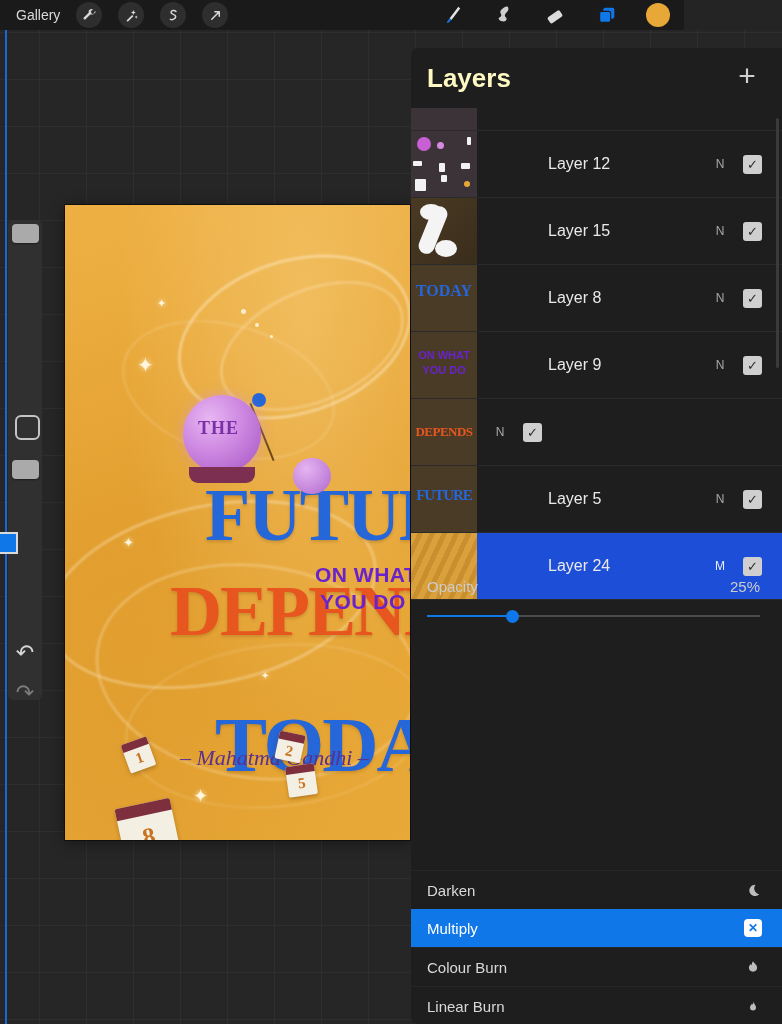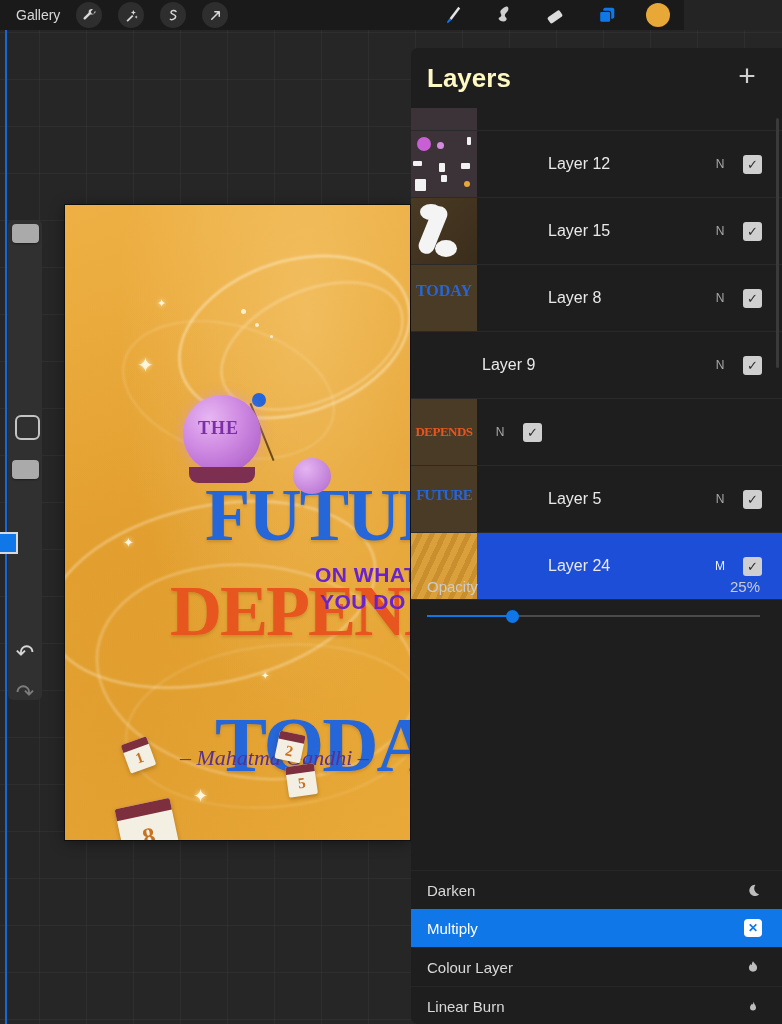--- a/index.html
+++ b/index.html
@@ -324,20 +324,25 @@
           <div class="tn tn-c">
               <div class="tn-txt" style="font-size:16px;color:#2566d8;top:18px;">TODAY</div>
             </div>
         </div>
         <div class="lname">Layer 8</div>
         <div class="blend">N</div>
         <div class="vis">✓</div>
       </div>
 
       <div class="layer-row">
+        <div class="thumb">
+          <div class="tn tn-c">
+              <div class="tn-txt" style="font-size:11px;color:#6a22cc;top:16px;line-height:1.35;font-family:'Liberation Sans',sans-serif;">ON WHAT YOU DO</div>
+            </div>
+        </div>
         <div class="lname">Layer 9</div>
         <div class="blend">N</div>
         <div class="vis">✓</div>
       </div>
 
       <div class="layer-row">
         <div class="thumb">
           <div class="tn tn-c">
               <div class="tn-txt" style="font-size:13px;color:#e8561f;top:26px;letter-spacing:-.5px;">DEPENDS</div>
             </div>
@@ -385,21 +390,21 @@
           <svg width="15" height="15" viewBox="0 0 24 24" fill="#bdbdbd">
               <path d="M15 3a9 9 0 1 0 6 15A9.5 9.5 0 0 1 15 3z"></path>
             </svg>
         </span>
       </div>
       <div class="bm-row active">
         <span class="bm-label">Multiply</span>
         <span class="bm-icon">✕</span>
       </div>
       <div class="bm-row">
-        <span class="bm-label">Colour Layer</span>
+        <span class="bm-label">Colour Burn</span>
         <span class="bm-icon">
           <svg width="14" height="14" viewBox="0 0 24 24" fill="#bdbdbd">
               <path d="M12 2c3 5 7 6 7 11a7 7 0 0 1-14 0c0-3 2-4 3-6 1 2 2 2 2 0 0-2 1-3 2-5z"></path>
             </svg>
         </span>
       </div>
       <div class="bm-row">
         <span class="bm-label">Linear Burn</span>
         <span class="bm-icon">
           <svg width="12" height="15" viewBox="0 0 24 24" fill="#bdbdbd">

